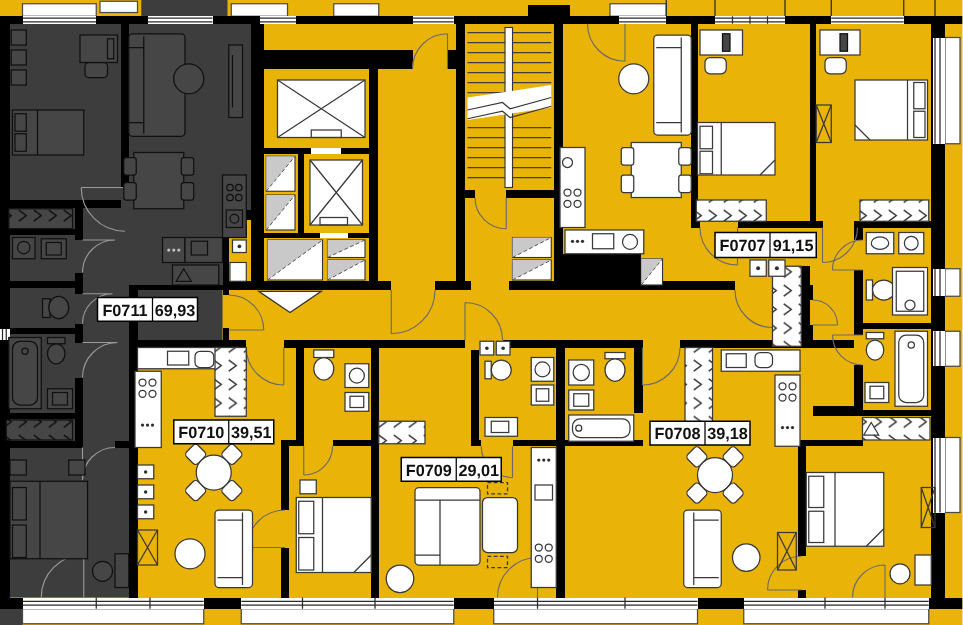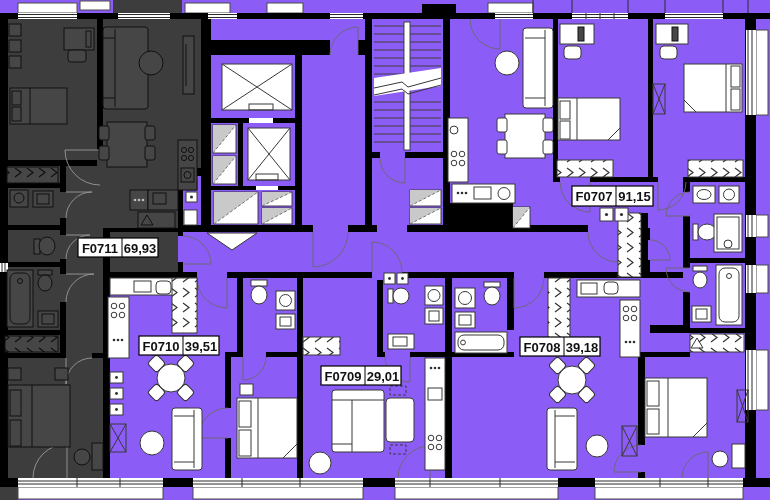--- a/index.html
+++ b/index.html
@@ -1,16 +1,16 @@
 <!DOCTYPE html>
 <html><head>
 <meta charset="utf-8">
 <style>
   html,body{margin:0;padding:0;background:#fff}
-  .stage{position:relative;width:770px;height:500px;background:#8b5cf6;overflow:hidden}
+  .stage{position:relative;width:770px;height:500px;background:#eab308;overflow:hidden}
   svg{display:block}
   .w{fill:#000;shape-rendering:crispEdges}
   .hl{fill:#3d3d3d}
   .win{fill:#fff;shape-rendering:crispEdges}
   .wl{stroke:#2b2b2b;stroke-width:1;fill:none}
   .slab{fill:#fff;stroke:#4a4a4a;stroke-width:1}
   .f{fill:#fff;stroke:#383838;stroke-width:1}
   .fl{fill:none;stroke:#383838;stroke-width:1}
   .fd{fill:#464646;stroke:#101010;stroke-width:1}
   .fdl{fill:none;stroke:#101010;stroke-width:1}

